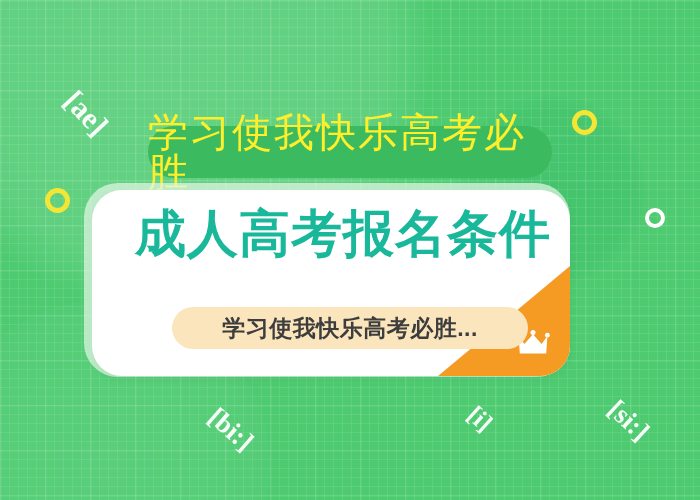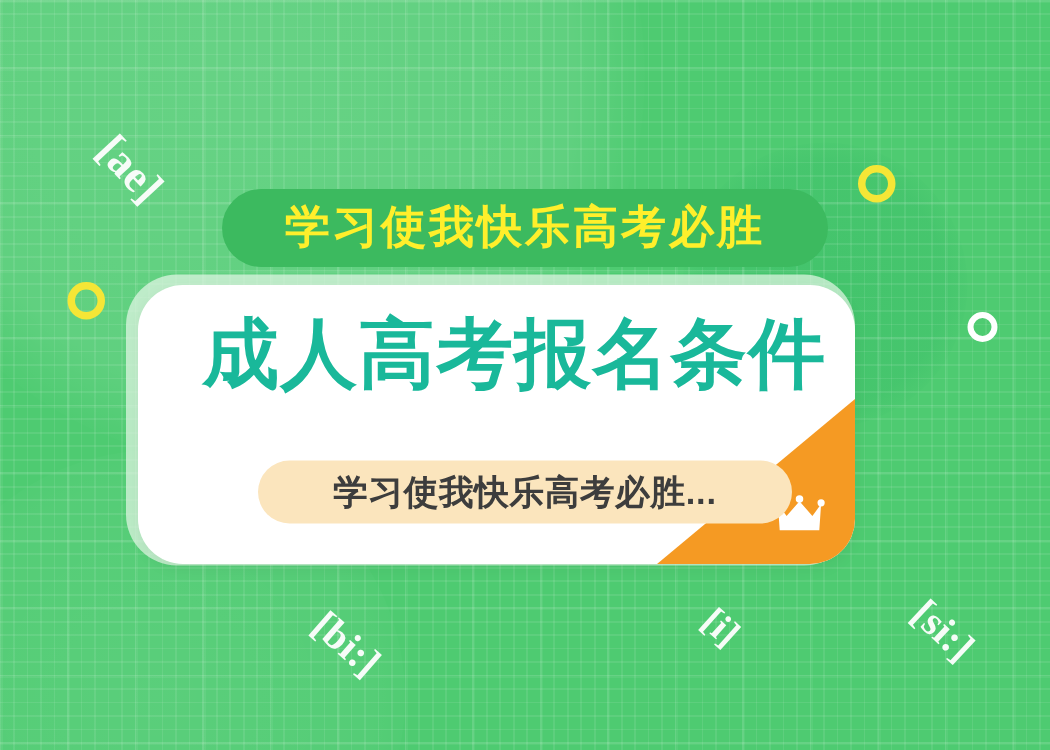--- a/index.html
+++ b/index.html
@@ -142,22 +142,22 @@
     height: 52px;
     border-radius: 26px;
     background: #3cba5f;
     box-sizing: border-box;
     display: flex;
     align-items: center;
     justify-content: center;
   }
   .banner-text {
     color: #ffef2b;
-    font-size: 30px;
-    font-weight: bold;
+    font-size: 40px;
+    font-weight: normal;
     letter-spacing: 2px;
     font-family: "Liberation Sans", sans-serif;
     line-height: 1;
   }
 
   
   .card-outer {
     position: absolute;
     left: 84px;
     top: 183px;
@@ -201,21 +201,21 @@
     position: absolute;
     left: 0;
     right: 0;
     top: 22px;
     text-align: center;
     color: #19b89a;
     font-size: 51px;
     font-weight: bold;
     letter-spacing: 1px;
     line-height: 1;
-    font-family: Liberation Serif, serif;
+    font-family: Liberation Mono, monospace;
     padding-left: 24px;
   }
 
   
   .subtitle-pill {
     position: absolute;
     left: 80px;
     top: 117px;
     width: 356px;
     height: 42px;

